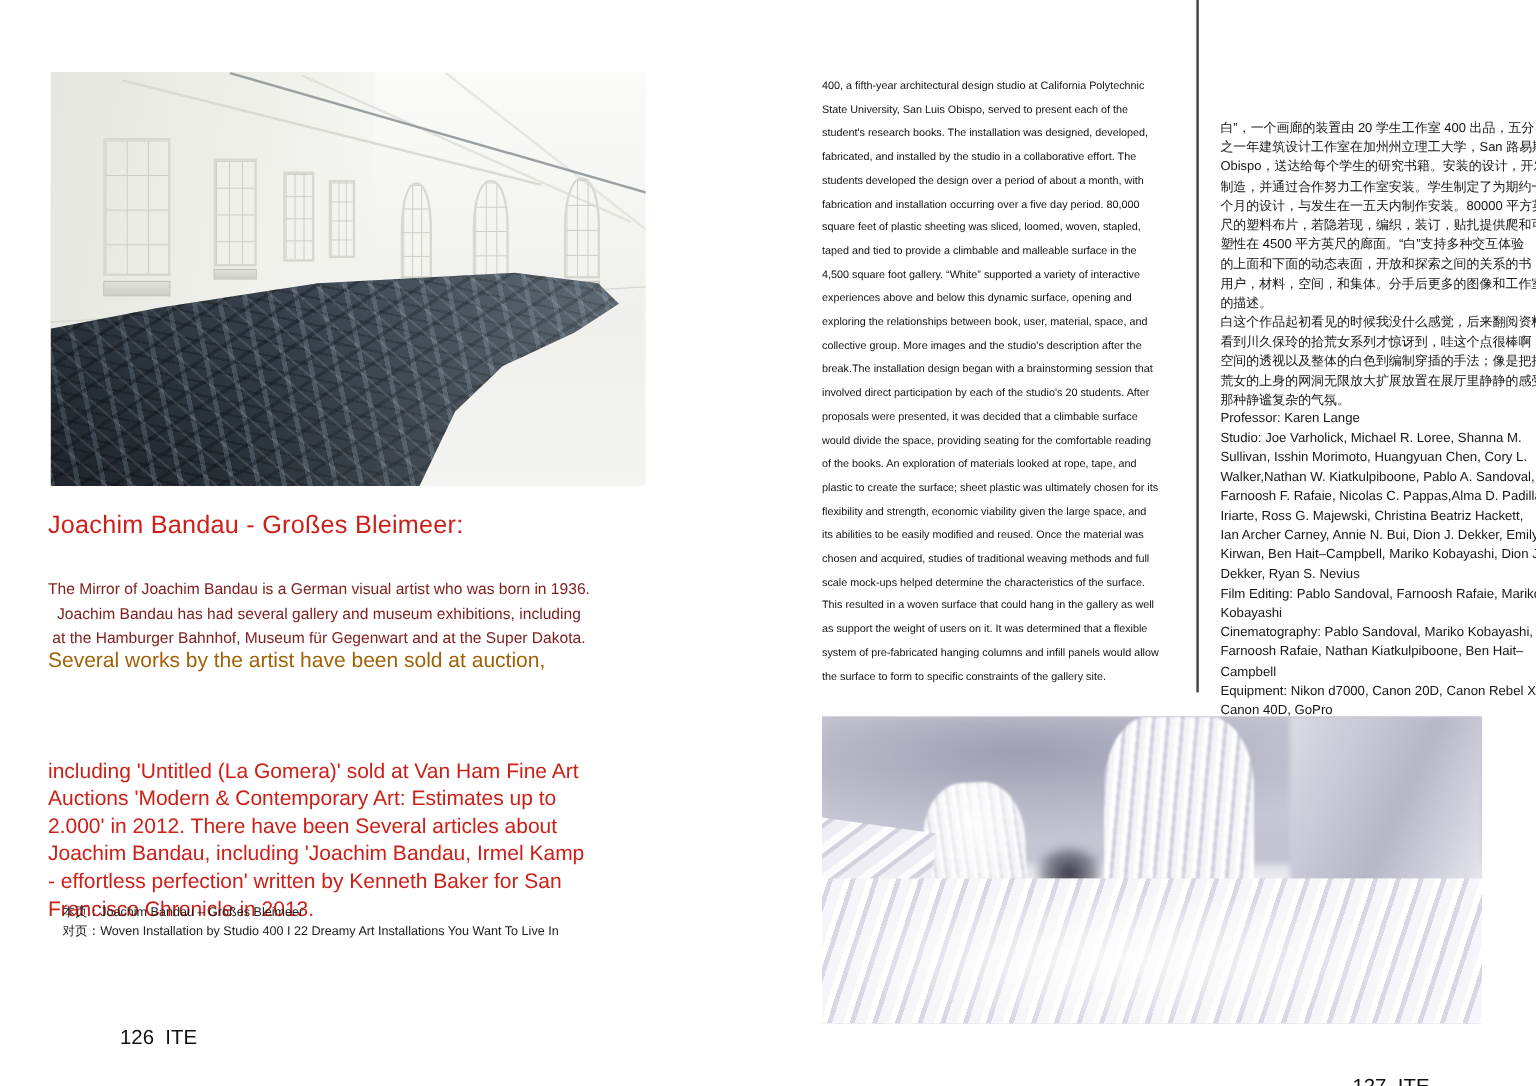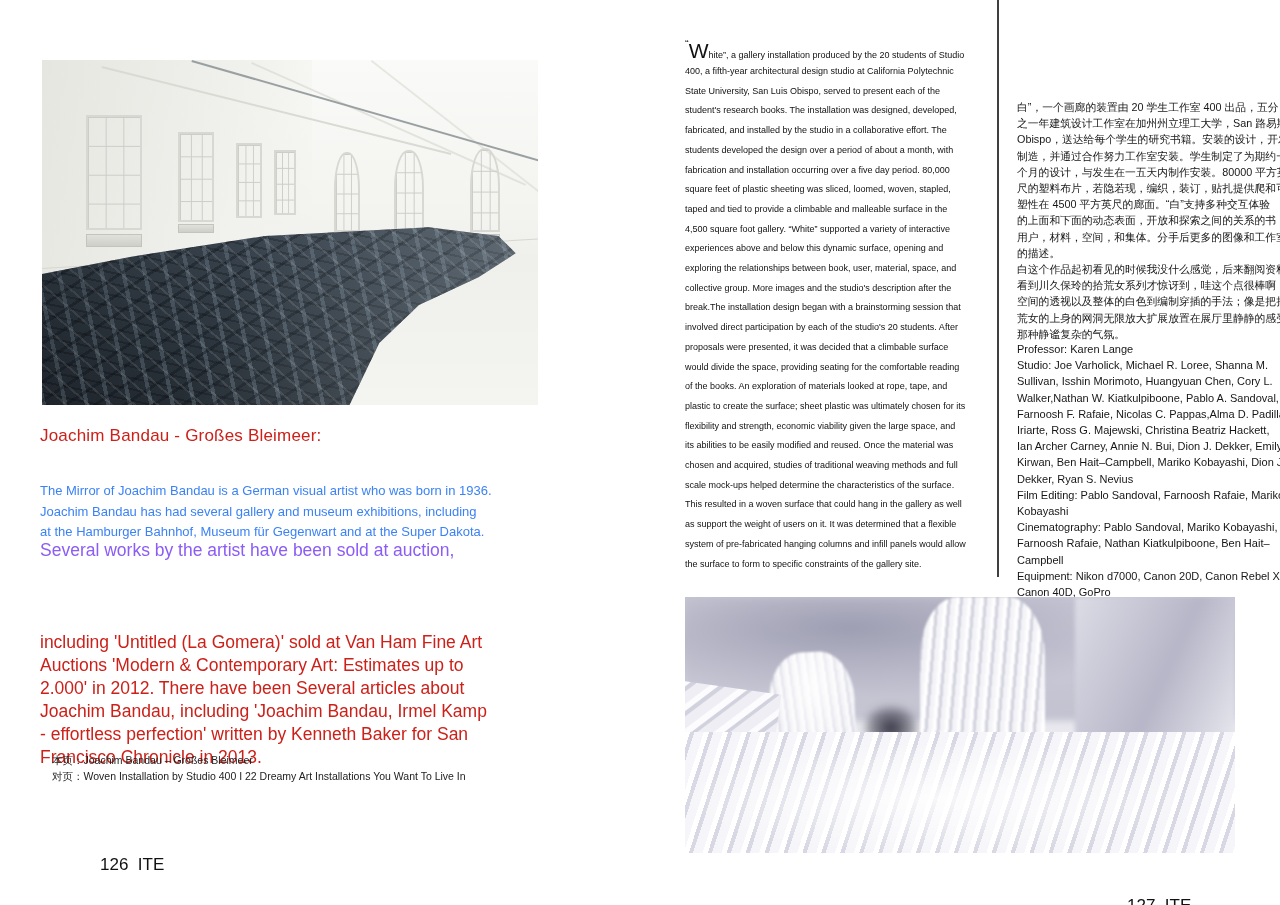--- a/index.html
+++ b/index.html
@@ -1,23 +1,23 @@
 <!DOCTYPE html>
 <html><head>
 <meta charset="utf-8">
 <style>
   html,body{margin:0;padding:0;background:#ffffff;}
   .page{position:relative;width:1280px;height:905px;background:#ffffff;overflow:hidden;
         font-family:"Liberation Sans", sans-serif;color:#1a1a1a;}
   .abs{position:absolute;}
 
   
-  .title{left:40px;top:426px;font-size:17px;color:#cc2019;letter-spacing:0.2px;white-space:pre;}
-  .para1{left:40px;top:481px;font-size:13px;line-height:20.5px;color:#3b82f6;white-space:pre;}
-  .lead {left:40px;top:540px;font-size:17.5px;color:#8b5cf6;white-space:pre;}
+  .title{left:40px;top:426px;font-size:21px;color:#cc2019;letter-spacing:0.2px;white-space:pre;}
+  .para1{left:40px;top:481px;font-size:13px;line-height:20.5px;color:#7f1d1d;white-space:pre;text-align:center;}
+  .lead {left:40px;top:540px;font-size:17.5px;color:#a16207;white-space:pre;}
   .para2{left:40px;top:588px;font-size:17.5px;line-height:23px;color:#cc2019;white-space:pre;margin-top:43px;}
   .caption{left:52px;top:753px;font-size:10.5px;line-height:15.5px;color:#222;white-space:pre;}
   .pagenum{font-size:17px;color:#111;white-space:pre;}
   .pagenum-left{left:100px;top:855px;}
   .pagenum-right{left:1127px;top:856px;margin-top:40px;}
 
   
   .divider{left:997px;top:0;width:2px;height:577px;background:#3f3f3f;}
   .eng-first{left:685px;top:38px;white-space:pre;}
   .eng-first .q{font-size:11px;vertical-align:10px;color:#111;}
@@ -125,21 +125,20 @@
 2.000' in 2012. There have been Several articles about
 Joachim Bandau, including 'Joachim Bandau, Irmel Kamp
 - effortless perfection' written by Kenneth Baker for San
 Francisco Chronicle in 2013.</div>
   <div class="abs caption">本页：Joachim Bandau – Großes Bleimeer
 对页：Woven Installation by Studio 400 I 22 Dreamy Art Installations You Want To Live In</div>
   <div class="abs pagenum pagenum-left">126  ITE</div>
 
   <div class="abs divider"></div>
 
-  <div class="abs eng-first"><span class="q">“</span><span class="w">W</span><span class="rest">hite”, a gallery installation produced by the 20 students of Studio</span></div>
 
   <div class="abs eng-lines">400, a fifth-year architectural design studio at California Polytechnic
 State University, San Luis Obispo, served to present each of the
 student's research books. The installation was designed, developed,
 fabricated, and installed by the studio in a collaborative effort. The
 students developed the design over a period of about a month, with
 fabrication and installation occurring over a five day period. 80,000
 square feet of plastic sheeting was sliced, loomed, woven, stapled,
 taped and tied to provide a climbable and malleable surface in the
 4,500 square foot gallery. “White” supported a variety of interactive

